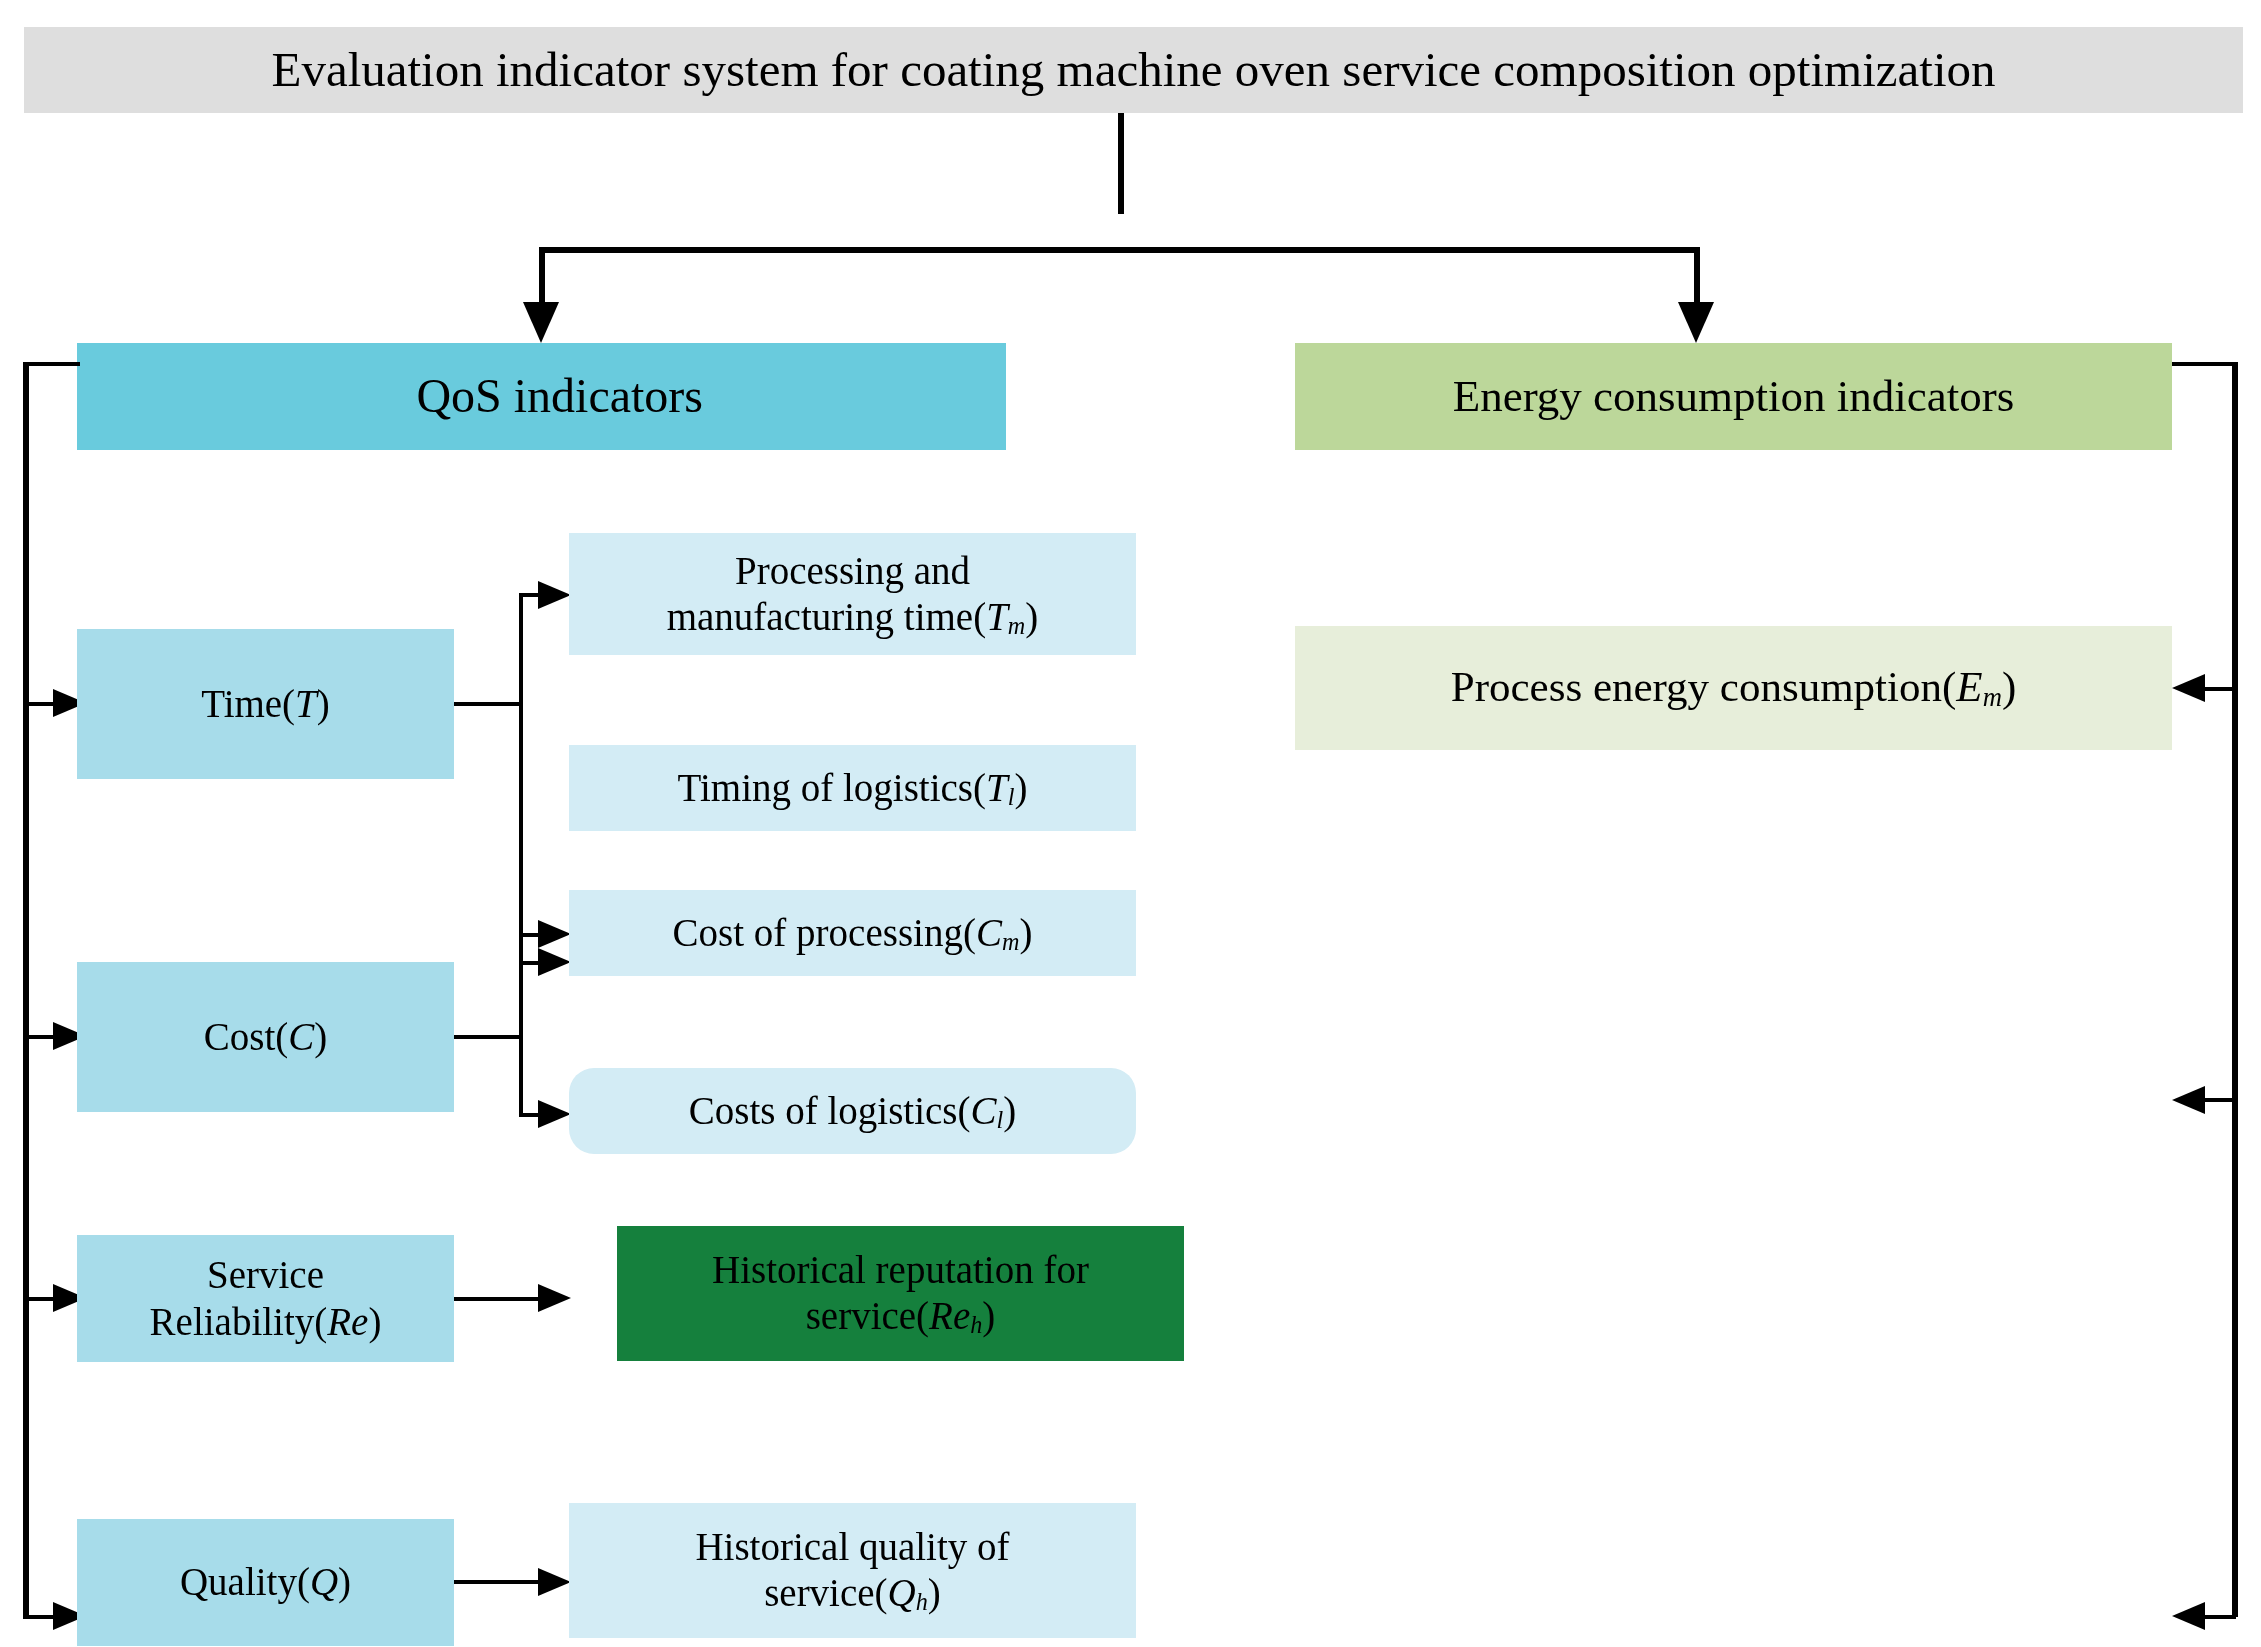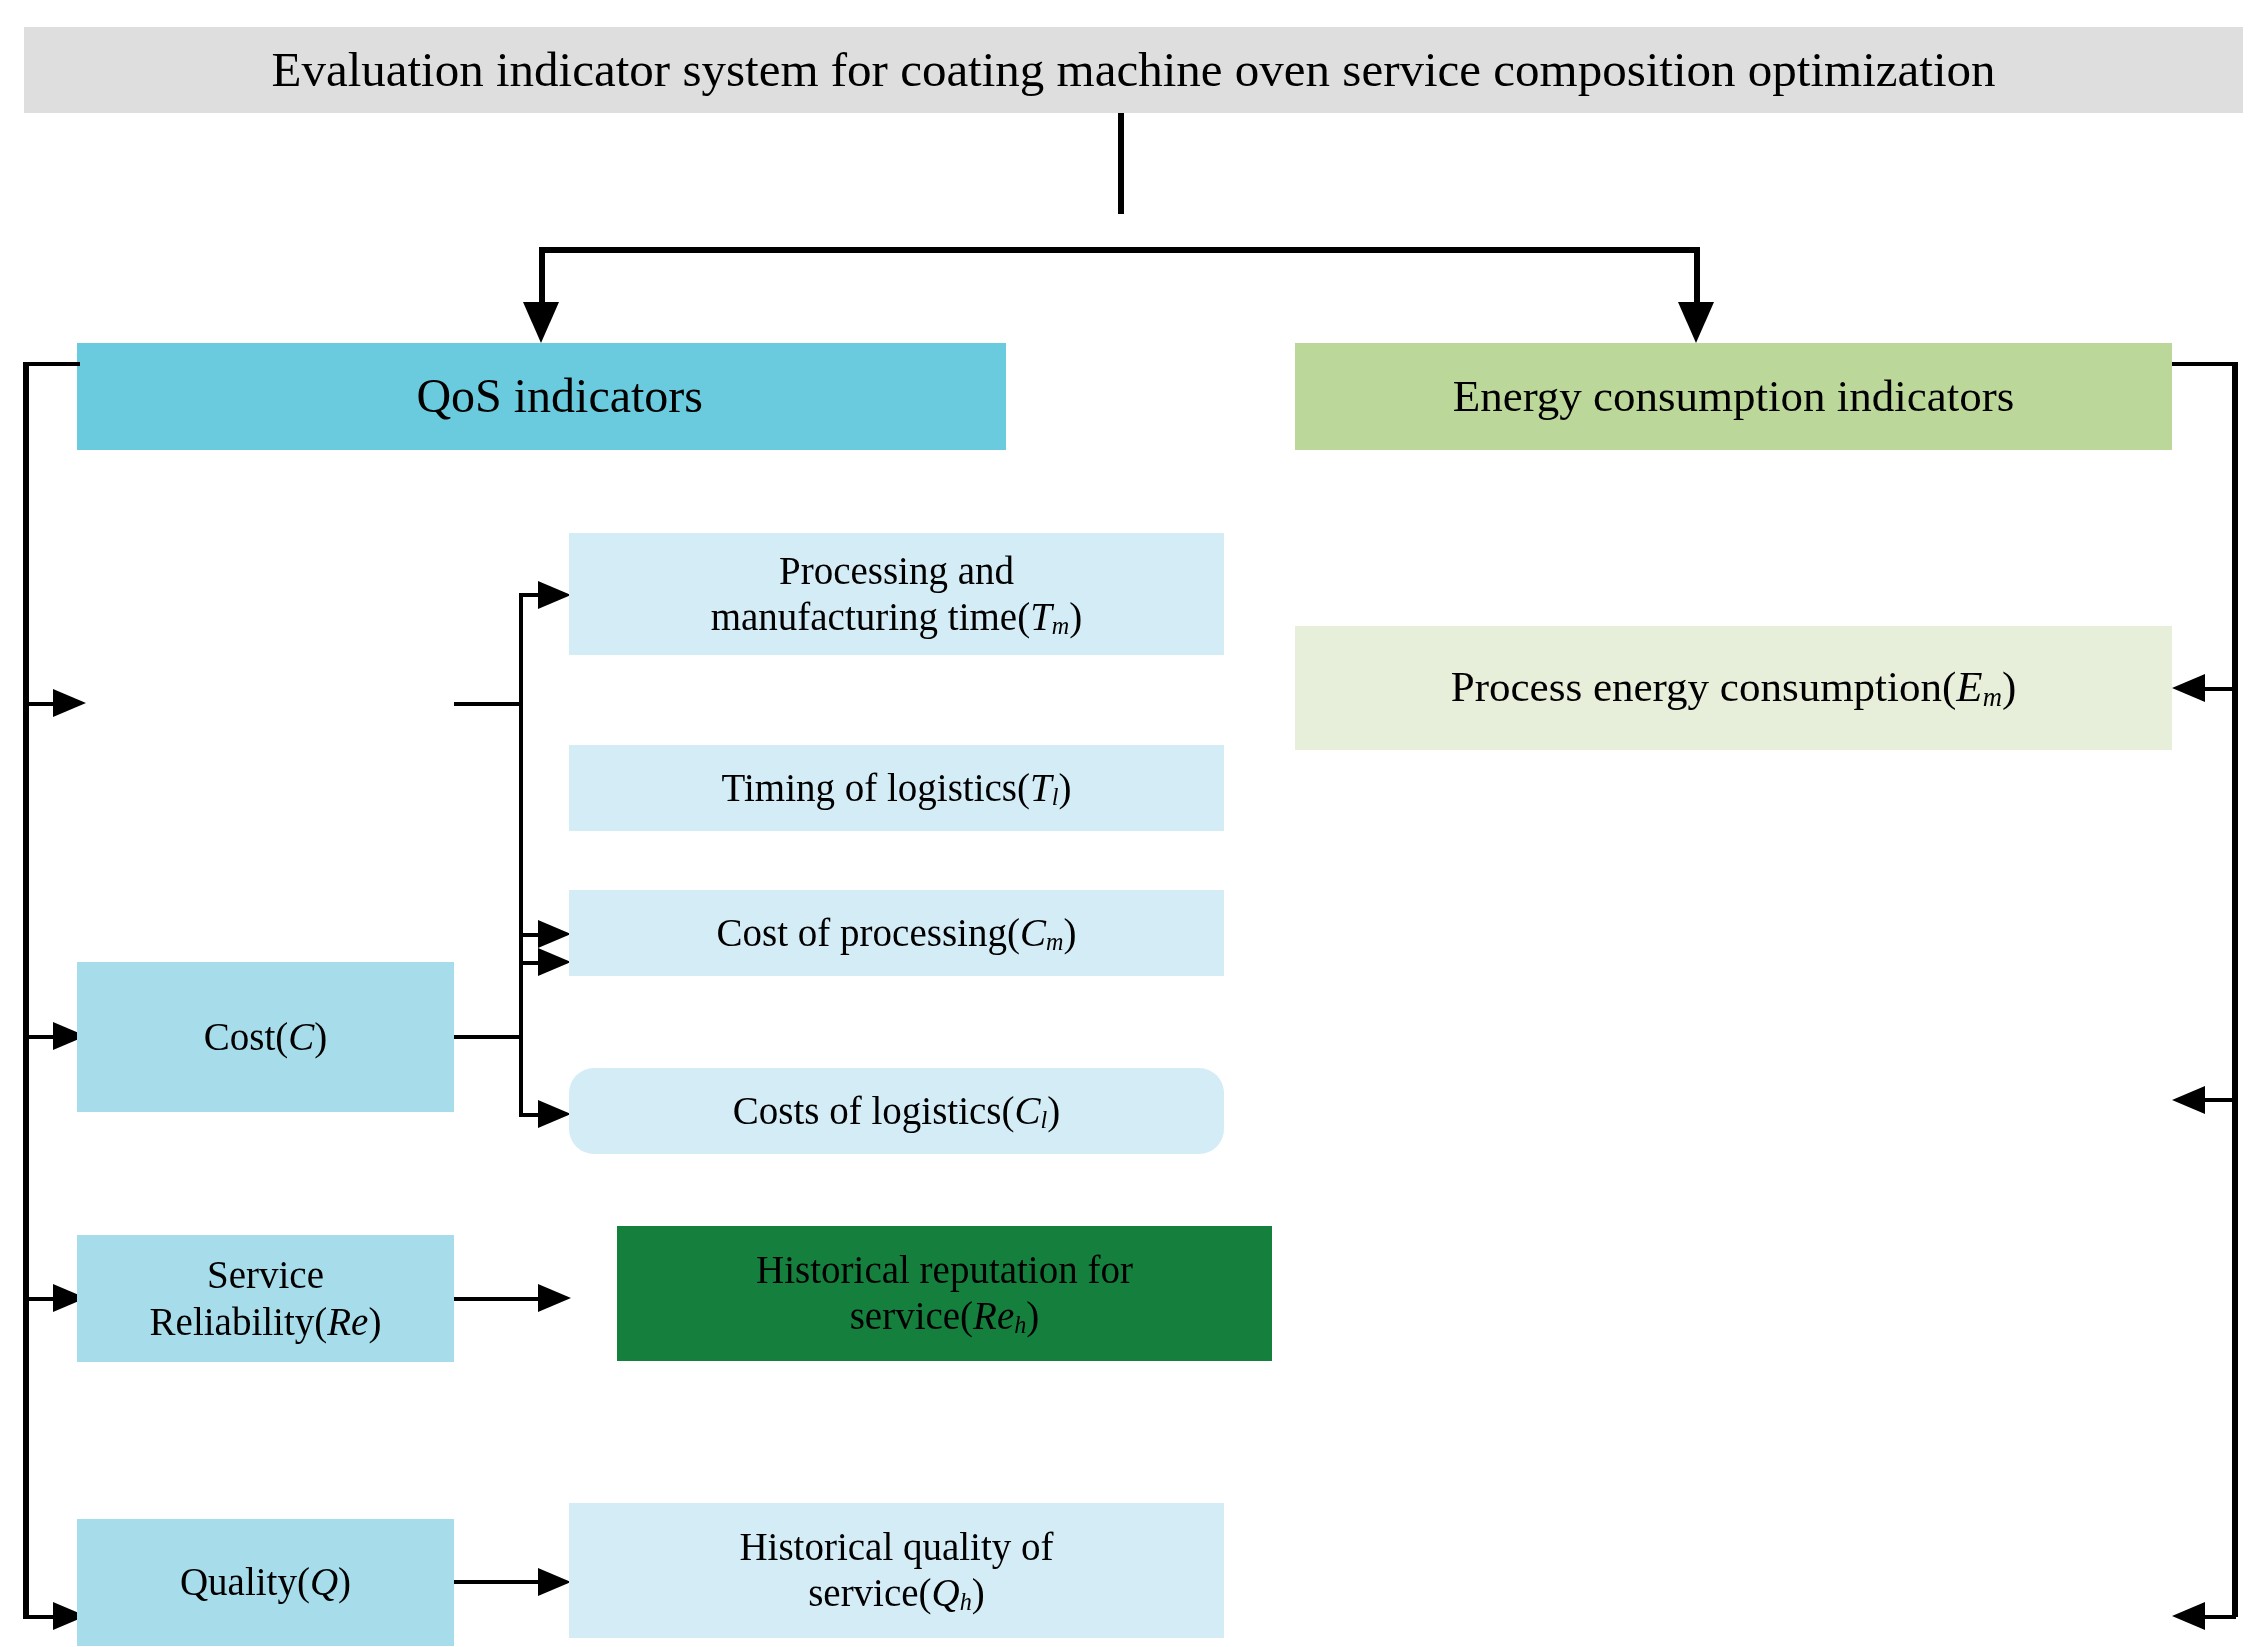--- a/index.html
+++ b/index.html
@@ -53,21 +53,21 @@
     font-size: 39px;
   }
   #qos-parent-0 { top: 629px;  height: 150px; }
   #qos-parent-1 { top: 962px; height: 150px; }
   #qos-parent-2 { top: 1235px; height: 127px; }
   #qos-parent-3 { top: 1519px; height: 127px; }
 
   
   .qos-leaf {
     left: 569px;
-    width: 655px;
+    width: 567px;
     background: #d3ecf5;
     font-size: 39px;
   }
   #qos-leaf-0 { top: 533px;  height: 122px; }
   #qos-leaf-1 { top: 745px;  height: 86px; }
   #qos-leaf-2 { top: 890px; height: 86px; }
   #qos-leaf-3 { top: 1068px; height: 86px; }
   #qos-leaf-4 { top: 1226px; height: 135px; }
   #qos-leaf-5 { top: 1503px; height: 135px; }
 
@@ -148,20 +148,23 @@
 
   <div class="hline thin" style="left:23px; top:1035px; width:36px;"></div>
   <div class="arrow-right sm" style="left:53px; top:1022px;"></div>
 
   <div class="hline thin" style="left:23px; top:1297px; width:36px;"></div>
   <div class="arrow-right sm" style="left:53px; top:1284px;"></div>
 
   <div class="hline thin" style="left:23px; top:1615px; width:36px;"></div>
   <div class="arrow-right sm" style="left:53px; top:1602px;"></div>
 
+  <div class="node qos-parent" id="qos-parent-0" style="background: rgb(167, 220, 234);">
+    <span class="nowrap"><span>Time(</span><i class="v">T</i><span>)</span></span>
+  </div>
 
   <div class="node qos-parent" id="qos-parent-1" style="background: rgb(167, 220, 234);">
     <span class="nowrap"><span>Cost(</span><i class="v">C</i><span>)</span></span>
   </div>
 
   <div class="node qos-parent" id="qos-parent-2" style="background: rgb(167, 220, 234);">
     <span>
       <span>Service</span><br>
       <span class="nowrap"><span>Reliability(</span><i class="v">Re</i><span>)</span></span>
     </span>

